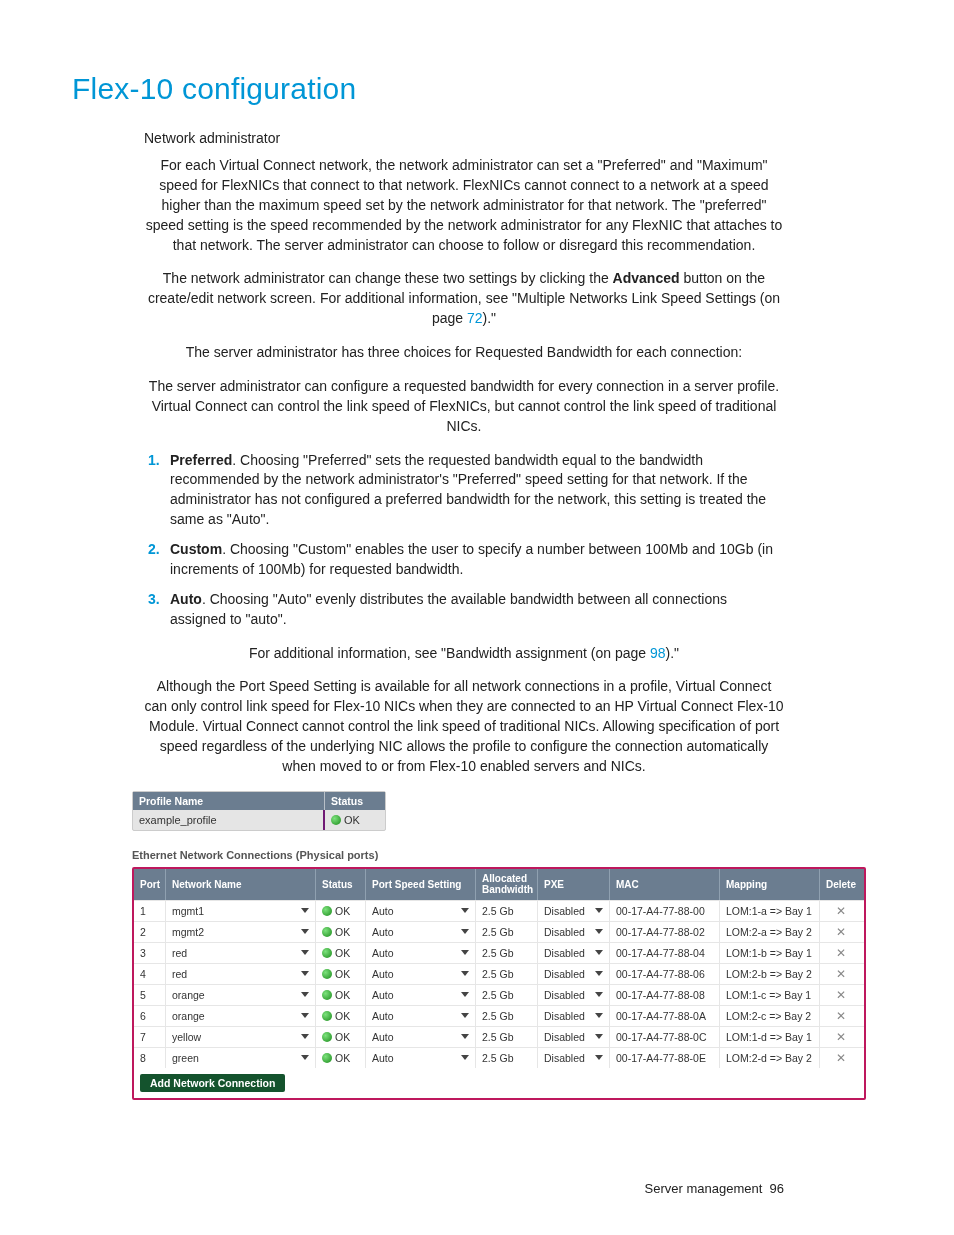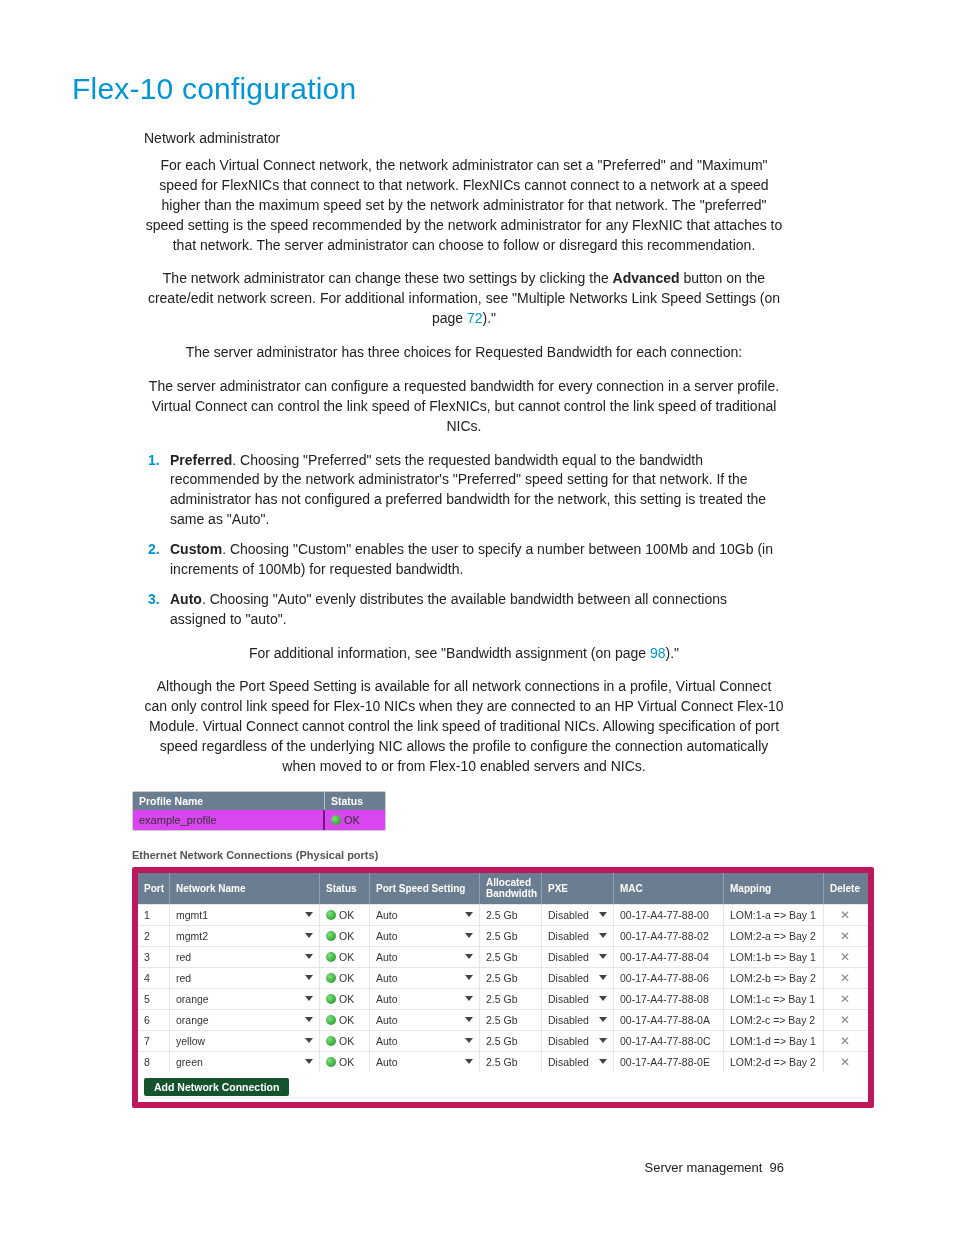--- a/index.html
+++ b/index.html
@@ -55,21 +55,21 @@
     margin-top: 8px;
     font-family: Arial, Helvetica, sans-serif;
     font-size: 11px;
     color: #333;
   }
   .profile-box {
     border: 1px solid #ccc;
     border-radius: 2px;
     width: 252px;
     margin-bottom: 18px;
-    background: #d946ef;
+    background: #e5e5e5;
   }
   .profile-header {
     display: flex;
     font-size: 10.5px;
   }
   .profile-header .col {
     background: #6b7d90;
     color: #fff;
     font-weight: bold;
     padding: 3px 6px;
@@ -89,21 +89,21 @@
   .ok-dot {
     display: inline-block;
     width: 10px; height: 10px;
     border-radius: 50%;
     background: radial-gradient(circle at 35% 35%, #7de27d, #1a8a1a);
     flex-shrink: 0;
   }
   .section-label { font-weight: bold; font-size: 11px; color: #555; margin-bottom: 6px; }
 
   .conn-box {
-    border: 6px solid #be185d;
+    border: 2px solid #be185d;
     border-radius: 2px;
     width: 730px;
     background: #fff;
   }
   .conn-header {
     display: grid;
     grid-template-columns: 32px 150px 50px 110px 62px 72px 110px 100px 42px;
     background: #6b7d90;
     color: #fff;
     font-weight: bold;
@@ -149,21 +149,21 @@
     margin: 6px;
     padding: 3px 10px;
     background: #14532d;
     color: #fff;
     font-size: 10.5px;
     font-weight: bold;
     border-radius: 2px;
   }
   .footer {
     position: absolute;
-    bottom: 60px;
+    bottom: 39px;
     right: 72px;
     font-size: 13px;
     color: #222;
   }
 </style>
 </head>
 <body>
 
 <div class="page">
   <h1 class="h1">Flex-10 configuration</h1>

